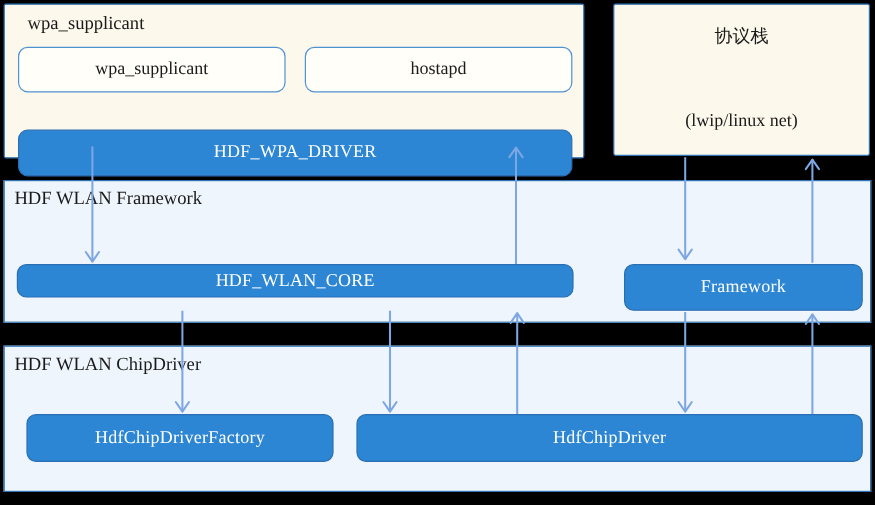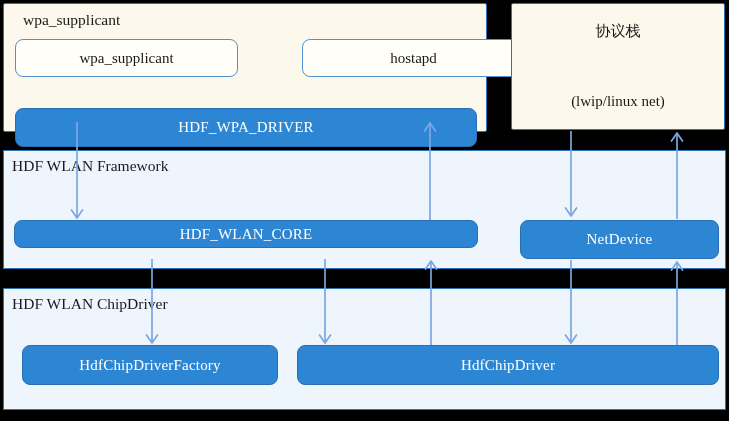--- a/index.html
+++ b/index.html
@@ -58,42 +58,42 @@
 </head>
 <body>
 
 <div class="canvas">
 
   <div class="abs cream-panel" style="left:3px;top:3px;width:484px;height:129px;">
     <div class="panel-title" style="left:19px;top:7px;">wpa_supplicant</div>
     <div class="abs white-box" style="left:11px;top:35px;width:223px;height:38px;">
       <span>wpa_supplicant</span>
     </div>
-    <div class="abs white-box" style="left:250px;top:35px;width:223px;height:38px;margin-left:48px;">
+    <div class="abs white-box" style="left:250px;top:35px;width:223px;height:38px;">
       <span>hostapd</span>
     </div>
     <div class="abs blue-box" style="left:11px;top:80px;width:462px;height:39px;margin-top:24px;">
       <span>HDF_WPA_DRIVER</span>
     </div>
   </div>
 
   <div class="abs cream-panel" style="left:511px;top:3px;width:214px;height:127px;">
     <div class="stack-text">
       <span>协议栈</span>
       <span>(lwip/linux net)</span>
     </div>
   </div>
 
   <div class="abs blue-panel" style="left:3px;top:150px;width:723px;height:119px;">
     <div class="panel-title" style="left:8px;top:6px;">HDF WLAN Framework</div>
     <div class="abs blue-box" style="left:10px;top:69px;width:464px;height:28px;">
       <span>HDF_WLAN_CORE</span>
     </div>
     <div class="abs blue-box" style="left:516px;top:69px;width:199px;height:39px;">
-      <span>NetDevice</span>
+      <span>Framework</span>
     </div>
   </div>
 
   <div class="abs blue-panel" style="left:3px;top:288px;width:723px;height:122px;">
     <div class="panel-title" style="left:8px;top:6px;">HDF WLAN ChipDriver</div>
     <div class="abs blue-box" style="left:18px;top:56px;width:256px;height:40px;">
       <span>HdfChipDriverFactory</span>
     </div>
     <div class="abs blue-box" style="left:293px;top:56px;width:422px;height:40px;text-align:right;">
       <span>HdfChipDriver</span>

